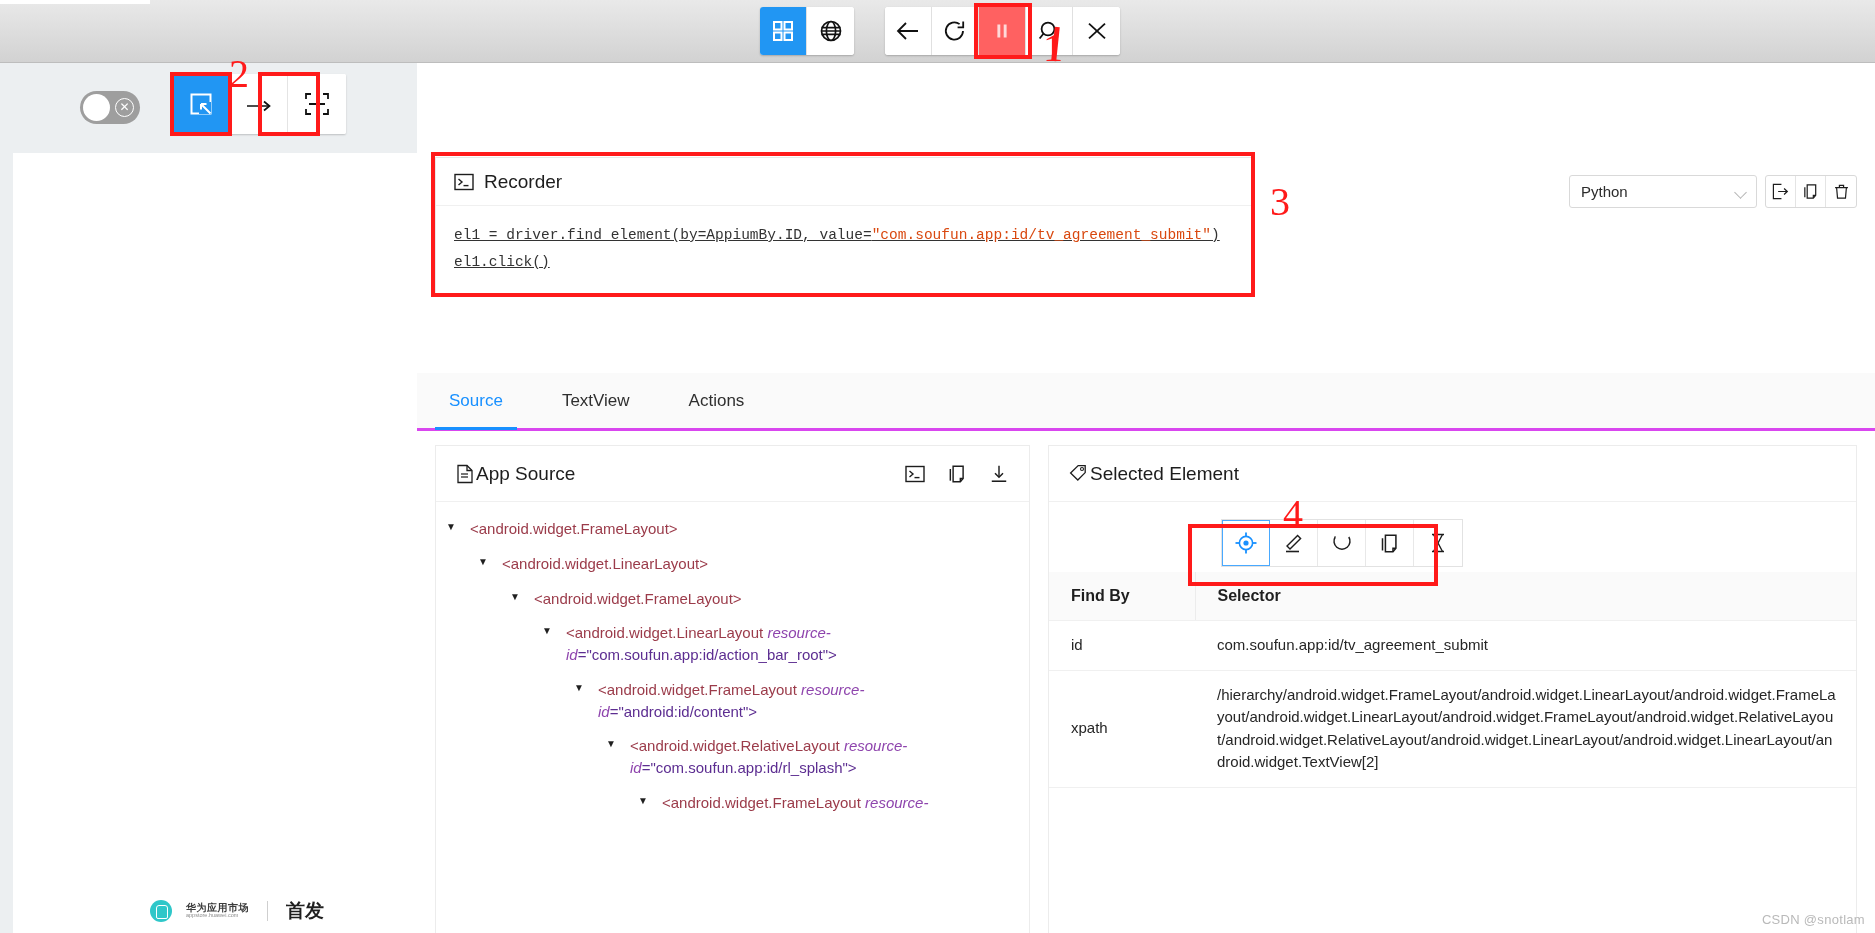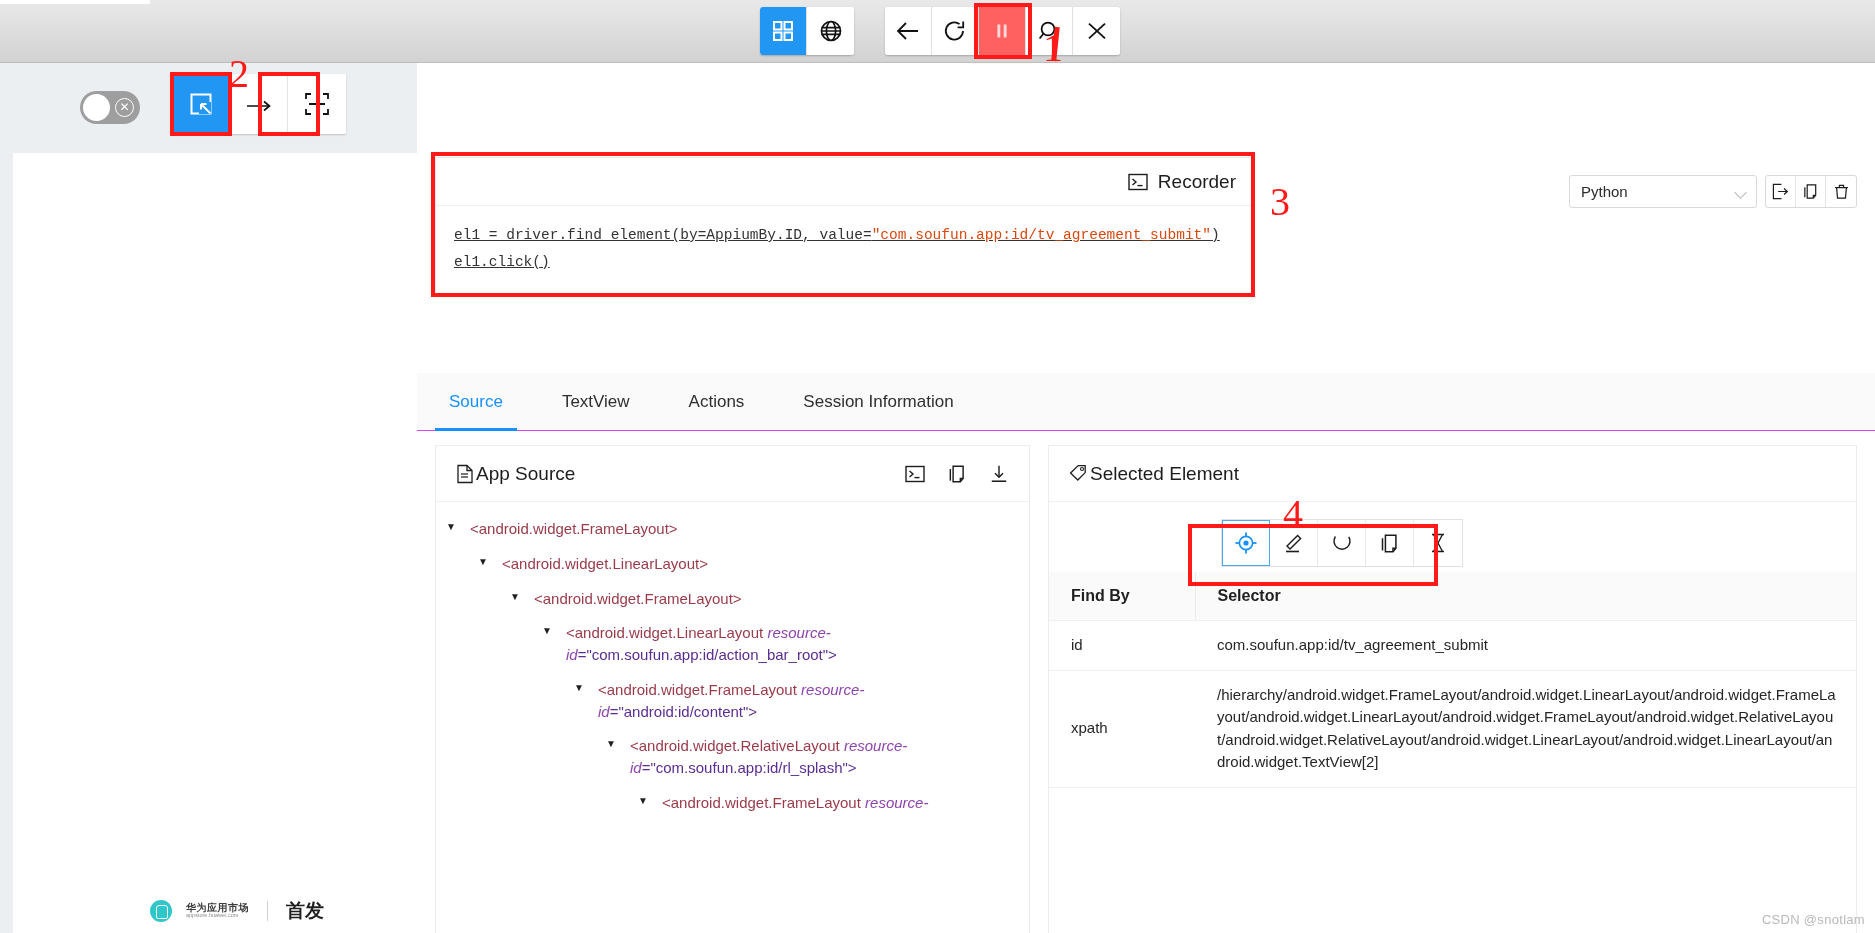--- a/index.html
+++ b/index.html
@@ -124,21 +124,21 @@
   .main {
     position: absolute; left: 417px; top: 153px;
     width: 1458px; height: 780px; background: #ffffff;
   }
   .recorder-card {
     position: absolute; left: 18px; top: 4px; width: 820px; height: 140px;
     background: #fff; border: 1px solid #e8e8e8;
   }
   .recorder-head {
     height: 48px; display: flex; align-items: center; gap: 10px;
-    padding: 0 18px; border-bottom: 1px solid #f0f0f0; justify-content: flex-end;
+    padding: 0 18px; border-bottom: 1px solid #f0f0f0;
   }
   .recorder-title { font-size: 19px; color: #1d1d1d; }
   .recorder-body {
     padding: 16px 18px 10px 18px;
     font-family: "Liberation Mono", monospace;
     font-size: 14.5px; line-height: 1.85; color: #333;
     white-space: nowrap;
     text-decoration: underline;
   }
   .code-str { color: #d9480f; }
@@ -162,21 +162,21 @@
   }
   .act-btn {
     width: 30px; display: flex; align-items: center; justify-content: center;
     border-right: 1px solid #e4e4e4; cursor: pointer;
   }
   .act-btn:last-child { border-right: none; }
 
   
   .tabrow {
     position: absolute; left: 0; top: 220px; width: 1458px; height: 58px;
-    background: #fafafa; border-bottom: 1px solid #d946ef;
+    background: #fafafa; border-bottom: 3px solid #d946ef;
     display: flex; align-items: center; padding-left: 18px;
   }
   .tab {
     position: relative; height: 58px; display: flex; align-items: center;
     padding: 0 14px; margin-right: 31px;
     font-size: 17px; color: #2f2f2f; cursor: pointer;
   }
   .tab.active { color: #1890ff; }
   .tab.active::after {
     content: ""; position: absolute; left: 0; right: 0; bottom: 0;
@@ -399,23 +399,20 @@
 
   <div class="tabrow">
     <div class="tab active">
       <span>Source</span>
     </div>
     <div class="tab">
       <span>TextView</span>
     </div>
     <div class="tab">
       <span>Actions</span>
-    </div>
-    <div class="tab">
-      <span>Session Information</span>
     </div>
   </div>
 
   <div class="panel app-source">
     <div class="panel-head">
       <svg width="18" height="20" viewBox="0 0 18 20">
         <path d="M2 1.5 h9 l5 5 v12 h-14 z" fill="none" stroke="#1d1d1d" stroke-width="1.3"></path>
         <polyline points="11,1.5 11,6.5 16,6.5" fill="none" stroke="#1d1d1d" stroke-width="1.3"></polyline>
         <line x1="5" y1="10" x2="12" y2="10" stroke="#1d1d1d" stroke-width="1.2"></line>
         <line x1="5" y1="13" x2="12" y2="13" stroke="#1d1d1d" stroke-width="1.2"></line>

